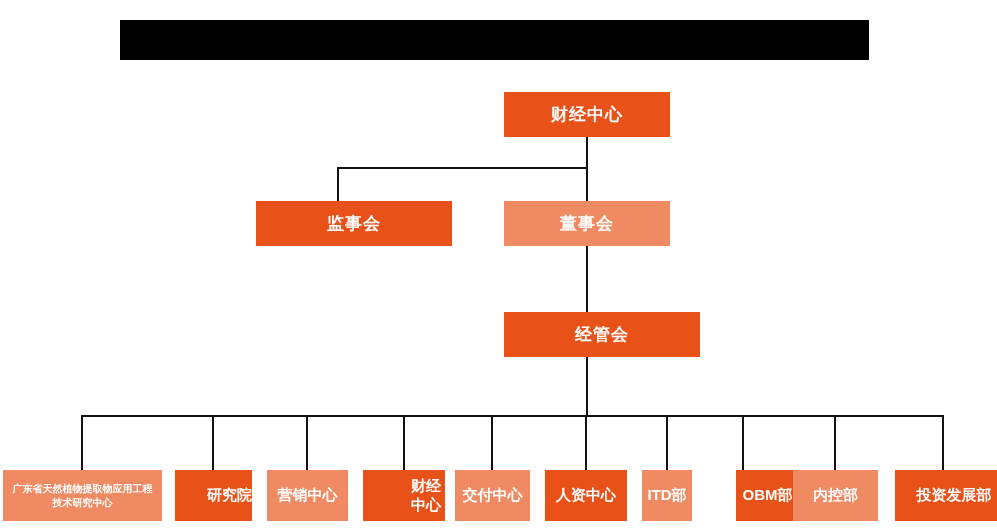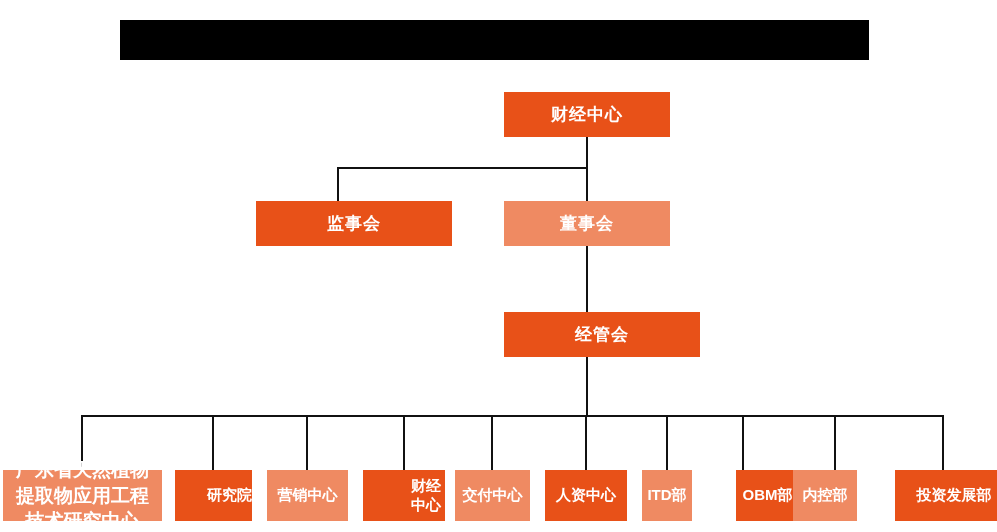--- a/index.html
+++ b/index.html
@@ -30,21 +30,21 @@
     justify-content: center;
     text-align: center;
     color: #ffffff;
     font-weight: bold;
     box-sizing: border-box;
   }
   .deep  { background: #E85118; }
   .light { background: #EF8A62; }
   .lvl { height: 45px; font-size: 17px; letter-spacing: 1px; }
   .dept { top: 470px; height: 51px; font-size: 15px; }
-  .dept-long { font-size: 19px; line-height: 1.35; padding: 2px 5px; letter-spacing: 0px; }
+  .dept-long { font-size: 10px; line-height: 1.35; padding: 2px 5px; letter-spacing: 0px; }
   .line {
     position: absolute;
     background: #111111;
   }
   .vline { width: 2px; }
   .hline { height: 2px; }
   .label { display: inline-block; }
 </style>
 </head>
 <body>
@@ -102,20 +102,20 @@
   </div>
   <div class="node deep dept" style="left:545px; width:82px;">
     <span class="label">人资中心</span>
   </div>
   <div class="node light dept" style="left:642px; width:50px;">
     <span class="label">ITD部</span>
   </div>
   <div class="node deep dept" style="left:736px; width:63px;">
     <span class="label">OBM部</span>
   </div>
-  <div class="node light dept" style="left:793px; width:64px;">
+  <div class="node light dept" style="left:793px; width:85px;">
     <span class="label">内控部</span>
   </div>
   <div class="node deep dept" style="left:895px; width:118px;">
     <span class="label">投资发展部</span>
   </div>
 
 </div>
 
 </body></html>

